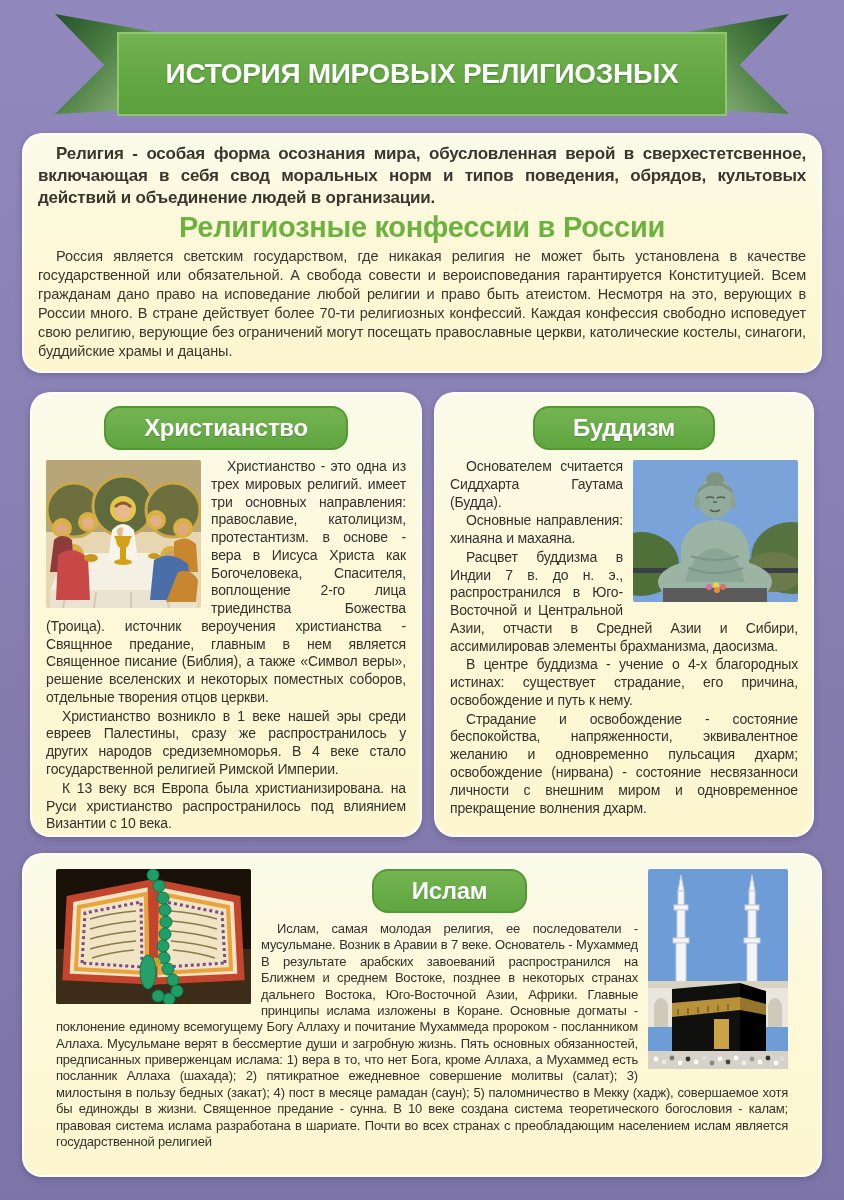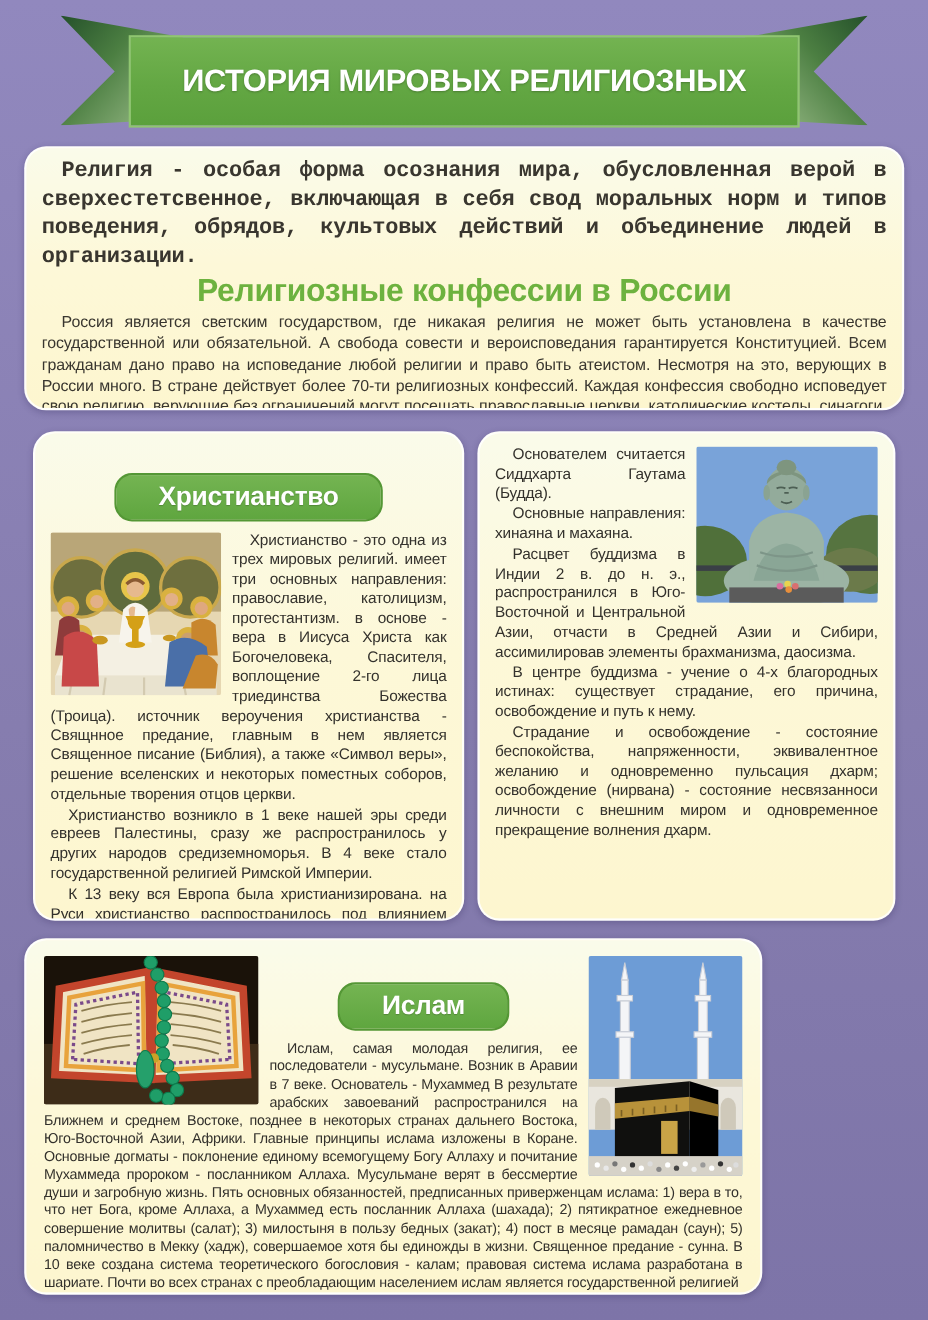--- a/index.html
+++ b/index.html
@@ -28,34 +28,34 @@
 
   
   .panel{position:absolute;border-radius:20px;
     background:linear-gradient(180deg,#fafbea 0%,#fdf8d8 45%,#fdf6cf 100%);
     border:2px solid rgba(255,255,255,.85);
     box-sizing:border-box;overflow:hidden;
     box-shadow:0 2px 6px rgba(40,30,80,.25);}
   .panel-intro{left:22px;top:133px;width:800px;height:240px;padding:5px 14px 6px;}
   .panel-christ{left:30px;top:392px;width:392px;height:445px;padding:10px 14px;}
   .panel-budd{left:434px;top:392px;width:380px;height:445px;padding:10px 14px;}
-  .panel-islam{left:22px;top:853px;width:671px;height:324px;padding:12px 16px;}
+  .panel-islam{left:22px;top:853px;width:800px;height:324px;padding:12px 32px;}
 
   .g-head{color:#6db23f;font-weight:bold;font-size:29px;line-height:1.08;
     text-align:center;margin:3px 0;letter-spacing:-0.3px;}
-  .intro-bold{font-weight:bold;color:#39362f;font-size:20px;line-height:1.3;
-    text-align:justify;text-indent:18px;margin:3px 0;letter-spacing:-0.2px;font-family:Liberation Mono, monospace;}
+  .intro-bold{font-weight:bold;color:#39362f;font-size:17px;line-height:1.3;
+    text-align:justify;text-indent:18px;margin:3px 0;letter-spacing:-0.2px;}
   .intro-reg{color:#39362f;font-size:14.5px;line-height:1.32;text-align:justify;
     text-indent:18px;margin:3px 0;letter-spacing:-0.1px;}
 
   .pill-row{text-align:center;margin:2px 0 8px;}
   .pill{display:inline-block;background:linear-gradient(180deg,#74b452,#5fa63f);
     border:2px solid #549735;border-radius:16px;color:#fff;font-weight:bold;
     font-size:24px;padding:6px 38px;letter-spacing:-0.3px;
-    text-shadow:0 1px 1px rgba(0,0,0,.2);margin-top:24px;}
+    text-shadow:0 1px 1px rgba(0,0,0,.2);}
 
   .body-text{color:#33312c;font-size:14px;line-height:1.27;text-align:justify;
     letter-spacing:-0.15px;}
   .body-text p{margin:0 0 1px;text-indent:16px;}
   .islam-text{font-size:13px;line-height:1.26;letter-spacing:-0.2px;}
 
   .img-left{float:left;margin:2px 10px 4px 0;}
   .img-right{float:right;margin:2px 0 4px 10px;}
   .fig{display:block;border-radius:2px;}
 </style>
@@ -113,26 +113,27 @@
         <path d="M132 112 Q145 108 152 120 L150 142 L120 142 Z" fill="#c8862e"></path>
         <path d="M71 70 Q73 66 77 68 L76 79 Q71 79 71 70 Z" fill="#e6b98e"></path>
         <path d="M70 80 a7 9 0 0 0 14 0 L86 76 L68 76 Z" fill="#d4a017"></path>
         <rect x="74" y="88" width="6" height="12" fill="#d4a017"></rect>
         <ellipse cx="77" cy="102" rx="9" ry="3" fill="#d4a017"></ellipse>
         <ellipse cx="45" cy="98" rx="7" ry="4" fill="#c9971f"></ellipse>
         <ellipse cx="108" cy="96" rx="6" ry="3" fill="#c9971f"></ellipse>
       </svg>
       <p>Христианство - это одна из трех мировых религий. имеет три основных направления: православие, католицизм, протестантизм. в основе - вера в Иисуса Христа как Богочеловека, Спасителя, воплощение 2-го лица триединства Божества (Троица). источник вероучения христианства - Свящнное предание, главным в нем является Священное писание (Библия), а также «Символ веры», решение вселенских и некоторых поместных соборов, отдельные творения отцов церкви.</p>
       <p>Христианство возникло в 1 веке нашей эры среди евреев Палестины, сразу же распространилось у других народов средиземноморья. В 4 веке стало государственной религией Римской Империи.</p>
-      <p>К 13 веку вся Европа была христианизирована. на Руси христианство распространилось под влиянием Византии с 19 века.</p>
+      <p>К 13 веку вся Европа была христианизирована. на Руси христианство распространилось под влиянием Византии с 10 века.</p>
       <p>Общее число христиан в мире превышает 2,1 млрд. человек.</p>
     </div>
   </div>
 
   <div class="panel panel-budd">
+    <div class="pill-row"><span class="pill">Буддизм</span></div>
     <div class="body-text">
       <svg class="fig img-right" width="165" height="142" viewBox="0 0 165 142" role="img">
         <rect width="165" height="142" fill="#79a3d9"></rect>
         <ellipse cx="8" cy="104" rx="38" ry="32" fill="#50703a"></ellipse>
         <ellipse cx="158" cy="98" rx="40" ry="36" fill="#567440"></ellipse>
         <ellipse cx="140" cy="112" rx="30" ry="20" fill="#6b7a4a"></ellipse>
         <rect x="0" y="108" width="165" height="5" fill="#3a3f46"></rect>
         <ellipse cx="82" cy="122" rx="57" ry="24" fill="#9cb4a4"></ellipse>
         <path d="M48 122 L48 86 Q54 62 82 60 Q110 62 116 86 L116 122 Z" fill="#9cb4a4"></path>
         <path d="M52 122 Q60 90 82 88 Q104 90 112 122 Z" fill="#8aa696"></path>
@@ -146,21 +147,21 @@
         <path d="M58 96 Q82 104 106 96" stroke="#7d9588" stroke-width="2" fill="none"></path>
         <path d="M55 108 Q82 118 110 108" stroke="#7d9588" stroke-width="2" fill="none"></path>
         <rect x="30" y="128" width="104" height="14" fill="#5b5b5b"></rect>
         <circle cx="76" cy="127" r="3" fill="#d96fa0"></circle>
           <circle cx="83" cy="125" r="3" fill="#e8d44e"></circle>
         <circle cx="90" cy="127" r="3" fill="#d96f6f"></circle>
           <circle cx="84" cy="130" r="3" fill="#e88f3c"></circle>
       </svg>
       <p>Основателем считается Сиддхарта Гаутама (Будда).</p>
       <p>Основные направления: хинаяна и махаяна.</p>
-      <p>Расцвет буддизма в Индии 2 в. до н. э., распространился в Юго-Восточной и Центральной Азии, отчасти в Средней Азии и Сибири, ассимилировав элементы брахманизма, даосизма.</p>
+      <p>Расцвет буддизма в Индии 7 в. до н. э., распространился в Юго-Восточной и Центральной Азии, отчасти в Средней Азии и Сибири, ассимилировав элементы брахманизма, даосизма.</p>
       <p>В центре буддизма - учение о 4-х благородных истинах: существует страдание, его причина, освобождение и путь к нему.</p>
       <p>Страдание и освобождение - состояние беспокойства, напряженности, эквивалентное желанию и одновременно пульсация дхарм; освобождение (нирвана) - состояние несвязанноси личности с внешним миром и одновременное прекращение волнения дхарм.</p>
     </div>
   </div>
 
   <div class="panel panel-islam">
     <svg class="fig img-left" width="195" height="135" viewBox="0 0 195 135" role="img">
       <defs>
         <linearGradient id="qbg" x1="0" y1="0" x2="0" y2="1">
           <stop offset="0" stop-color="#120c08"></stop>

